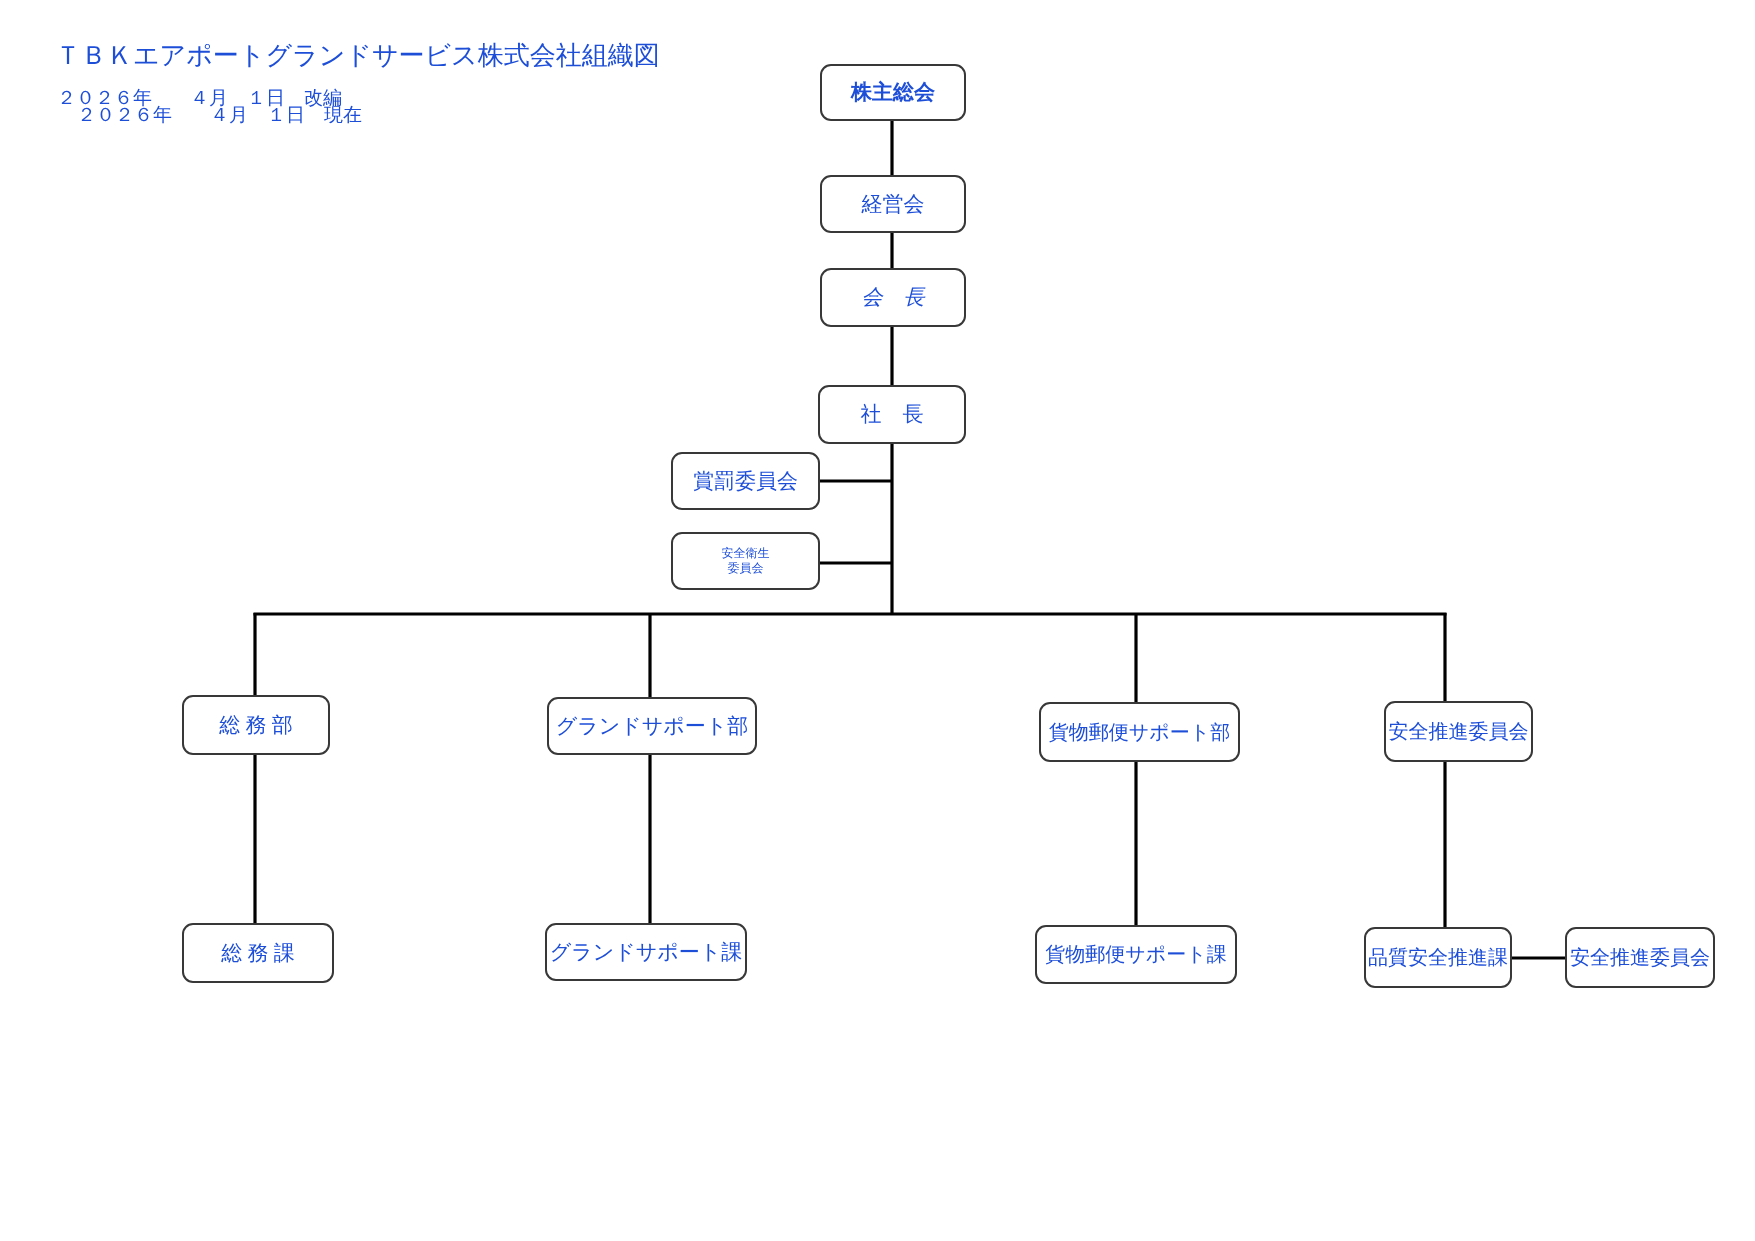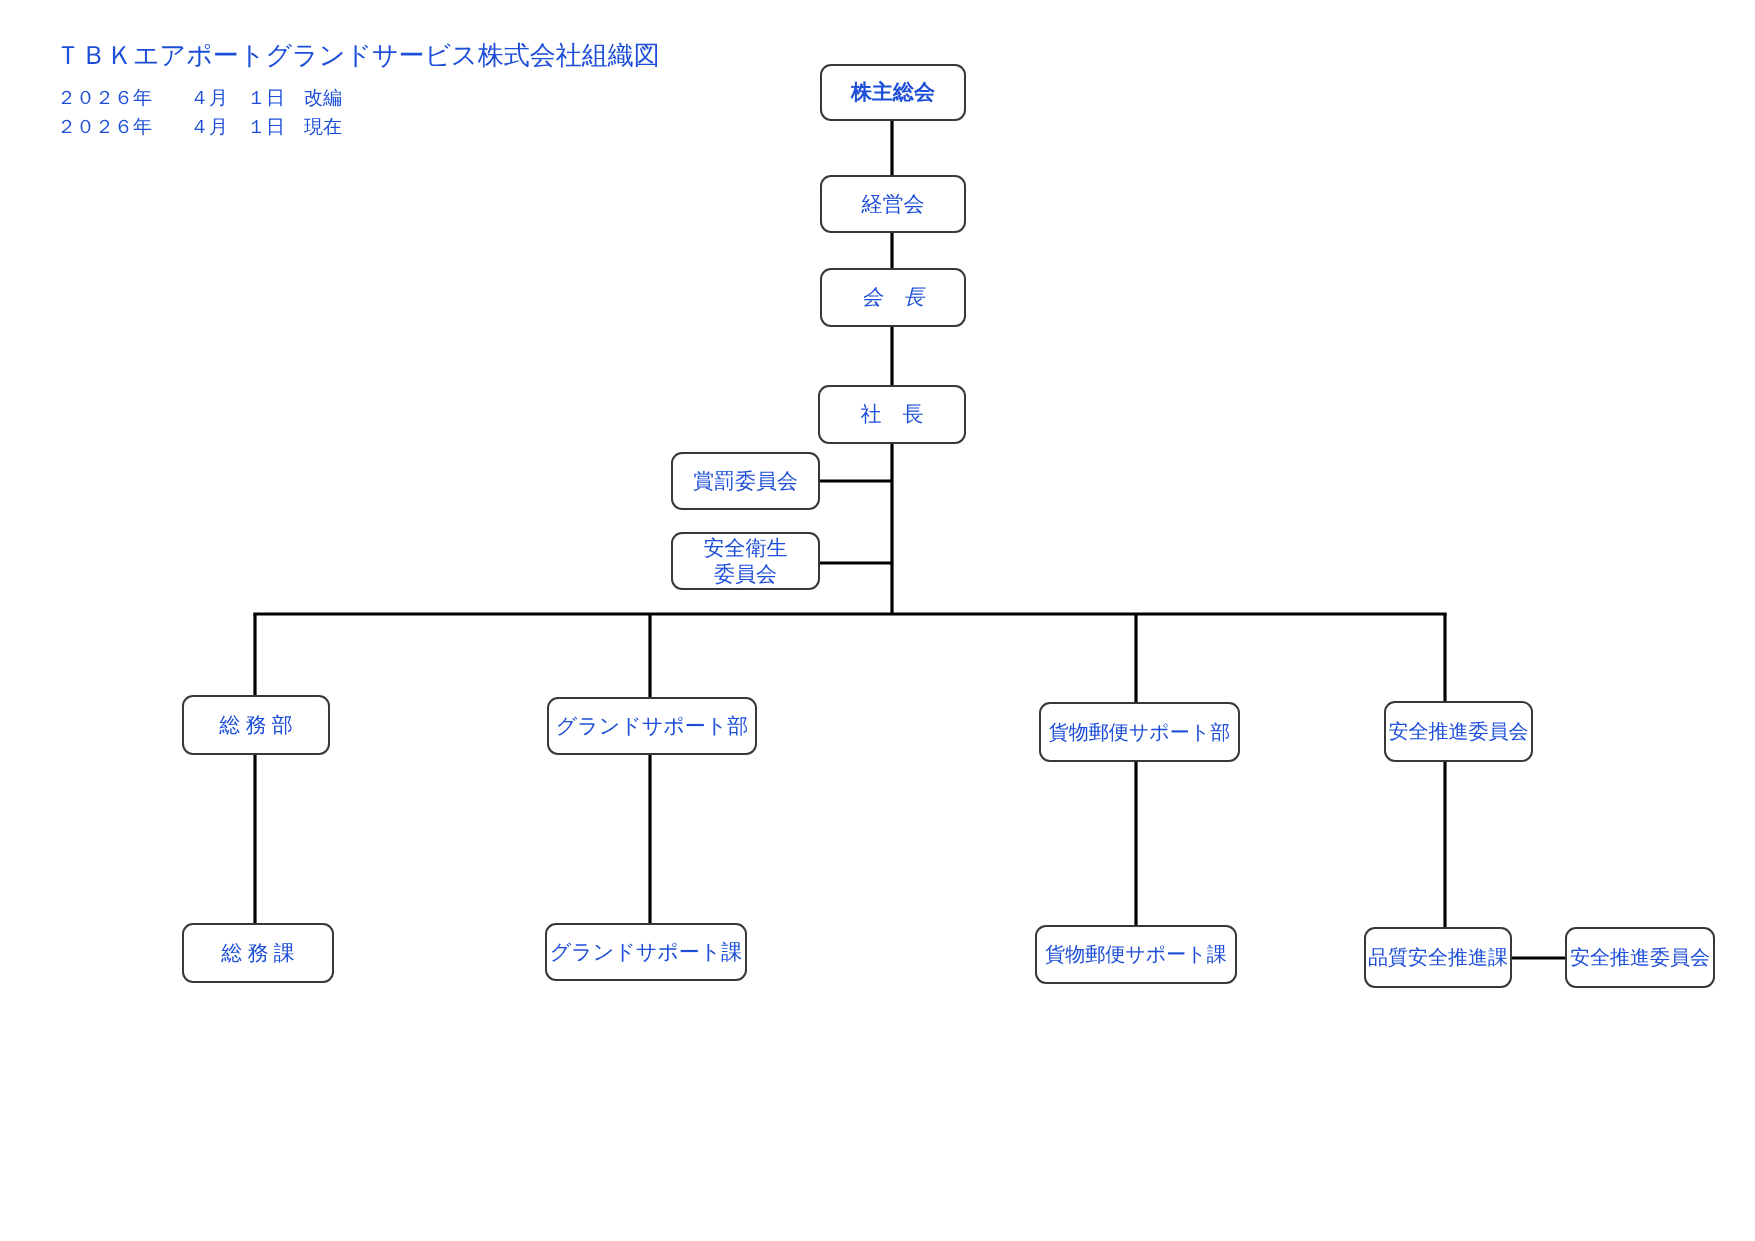--- a/index.html
+++ b/index.html
@@ -25,21 +25,21 @@
     letter-spacing: 0px;
     white-space: nowrap;
   }
   .date-line {
     position: absolute;
     left: 57px;
     font-size: 19px;
     white-space: nowrap;
   }
   .date-line.revised { top: 85px; }
-  .date-line.current { top: 114px; }
+  .date-line.current { top: 102px; margin-left: 20px; }
 
   svg.connectors {
     position: absolute;
     left: 0; top: 0;
     width: 1755px;
     height: 1241px;
     z-index: 1;
   }
   svg.connectors line {
     stroke: #000000;
@@ -61,21 +61,21 @@
     line-height: 1.25;
     white-space: pre-line;
   }
 
   
   .n-shareholders   { left: 820px;  top: 64px;  width: 146px; height: 57px; font-weight: bold; }
   .n-management     { left: 820px;  top: 175px; width: 146px; height: 58px; text-align: right; }
   .n-chairman       { left: 820px;  top: 268px; width: 146px; height: 59px; font-style: italic; }
   .n-president      { left: 818px;  top: 385px; width: 148px; height: 59px; }
   .n-reward         { left: 671px;  top: 452px; width: 149px; height: 58px; }
-  .n-safety-health  { left: 671px;  top: 532px; width: 149px; height: 58px; font-size: 21px; }
+  .n-safety-health  { left: 671px;  top: 532px; width: 149px; height: 58px; font-size: 12px; }
   .n-general-dept   { left: 182px;  top: 695px; width: 148px; height: 60px; }
   .n-ground-dept    { left: 547px;  top: 697px; width: 210px; height: 58px; }
   .n-cargo-dept     { left: 1039px; top: 702px; width: 201px; height: 60px; font-size: 20px; }
   .n-quality-dept   { left: 1384px; top: 701px; width: 149px; height: 61px; font-size: 20px; }
   .n-general-sec    { left: 182px;  top: 923px; width: 152px; height: 60px; }
   .n-ground-sec     { left: 545px;  top: 923px; width: 202px; height: 58px; }
   .n-cargo-sec      { left: 1035px; top: 925px; width: 202px; height: 59px; font-size: 20px; }
   .n-quality-sec    { left: 1364px; top: 927px; width: 148px; height: 61px; font-size: 20px; }
   .n-safety-promo   { left: 1565px; top: 927px; width: 150px; height: 61px; font-size: 20px; }
 </style>

